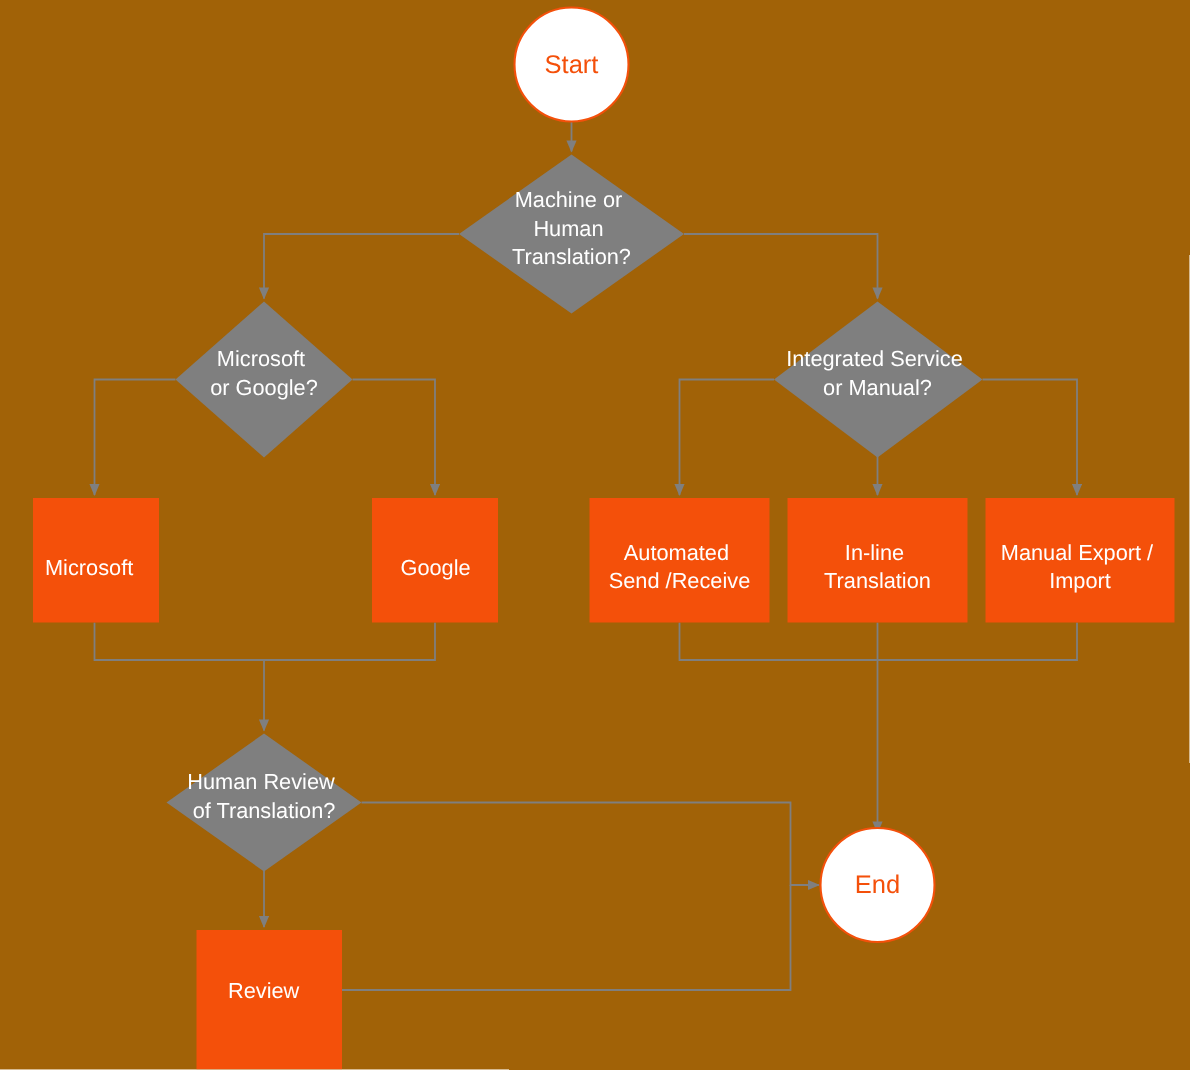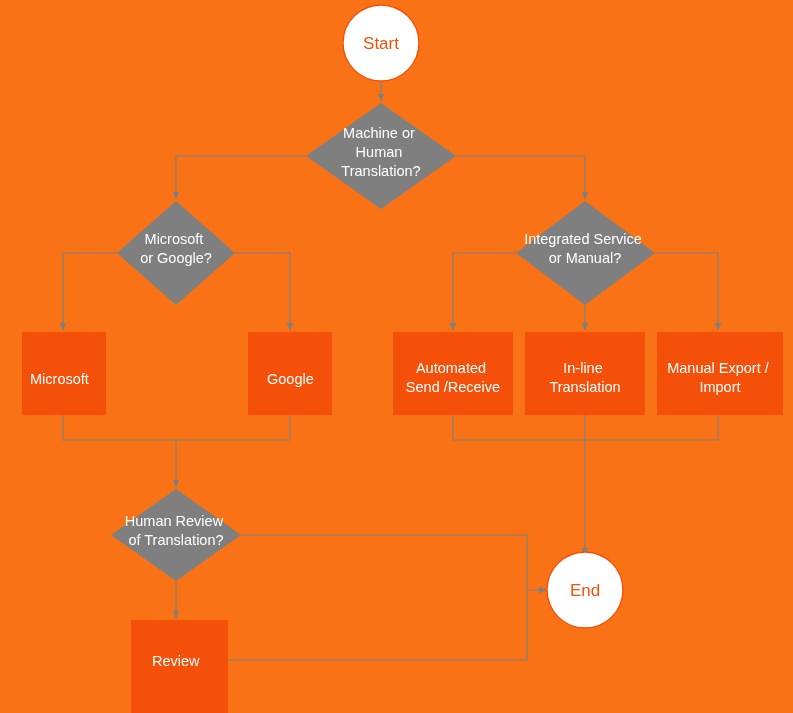--- a/index.html
+++ b/index.html
@@ -10,21 +10,21 @@
   body {
     width: 793px;
     height: 713px;
     font-family: "Liberation Sans", sans-serif;
     overflow: hidden;
   }
   #flow-root {
     position: relative;
     width: 793px;
     height: 713px;
-    background: #f97316;
+    background: #a16207;
   }
   svg.canvas {
     position: absolute;
     top: 0;
     left: 0;
     width: 793px;
     height: 713px;
     display: block;
   }
   .node-label {

